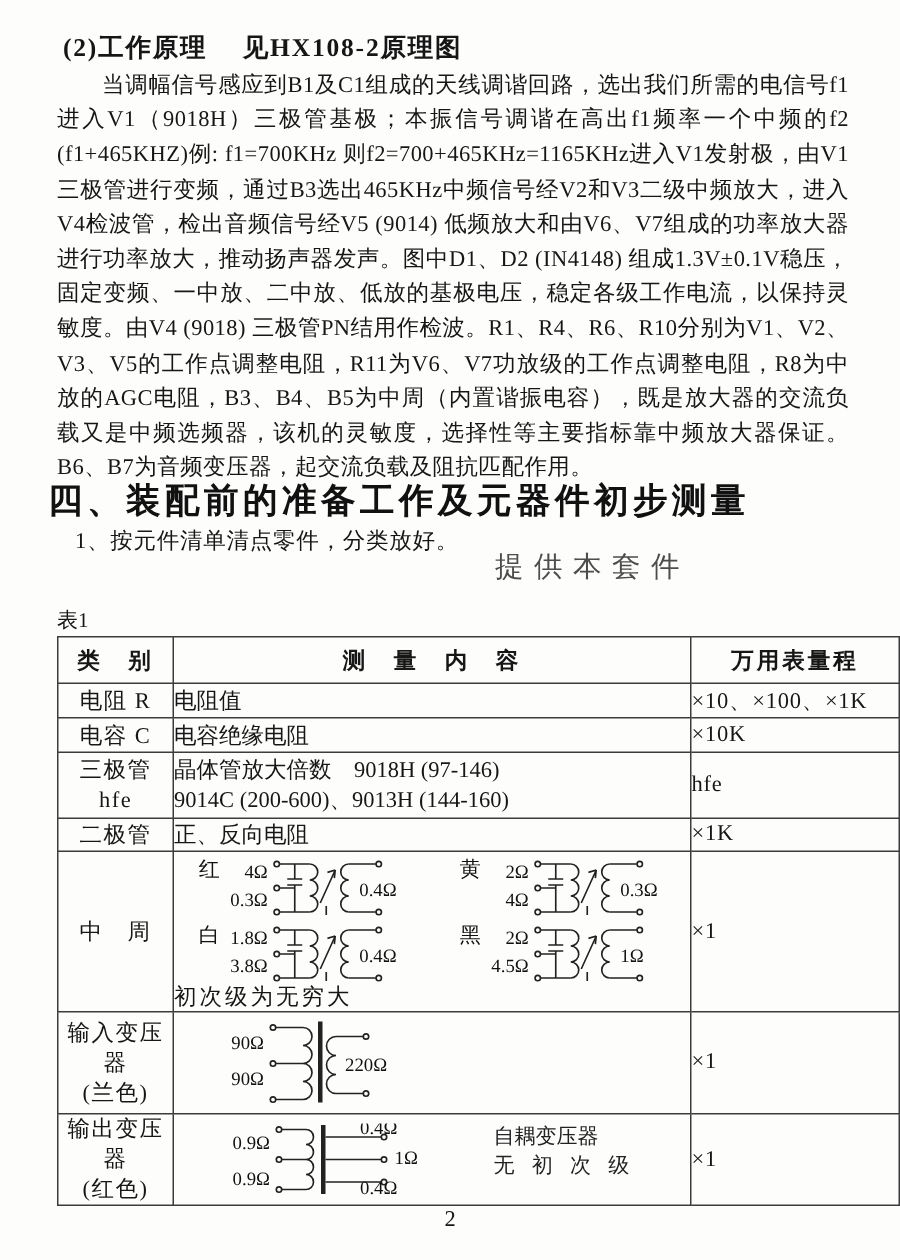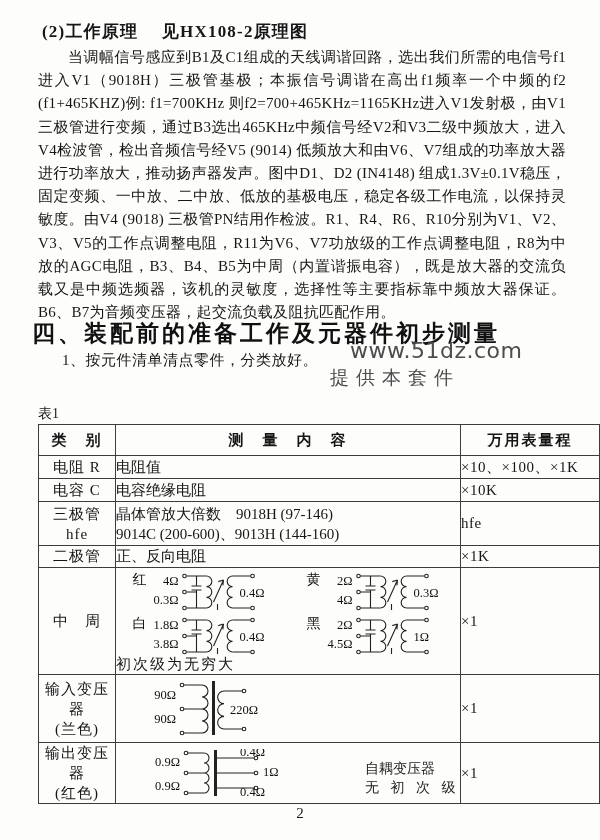--- a/index.html
+++ b/index.html
@@ -13,21 +13,21 @@
   }
   .para{
     position:absolute;left:38px;top:46px;width:528px;max-height:282px;overflow:hidden;
     font-size:15px;line-height:23.2px;text-align:justify;text-indent:2em;letter-spacing:0.3px;
   }
   .heading{
     position:absolute;left:32px;top:318px;width:560px;
     font-family:"DejaVu Sans","Liberation Sans",sans-serif;
     font-size:23px;font-weight:700;letter-spacing:3px;color:#111;
   }
-  .item{position:absolute;left:62px;font-size:15px;letter-spacing:0.5px;text-align:right;}
+  .item{position:absolute;left:50px;font-size:15px;letter-spacing:0.5px;text-align:right;}
   .item1{top:351px;}
   .item2{top:378px;}
   .wm{position:absolute;color:#4d4d4d;font-family:"DejaVu Sans","Liberation Sans",sans-serif;}
   .wm1{left:350px;top:338px;font-size:22px;letter-spacing:0.5px;}
   .wm2{left:330px;top:365px;font-size:19px;letter-spacing:7px;}
   .tbl-label{position:absolute;left:38px;top:405px;font-size:14px;}
   table.tbl{
     position:absolute;left:38px;top:424px;border-collapse:collapse;table-layout:fixed;
     font-size:15px;color:#161616;
   }
@@ -40,23 +40,23 @@
   td.c3{padding-left:9px;letter-spacing:0.5px;}
   tr.hdr td{text-align:center;letter-spacing:2px;padding-left:0;font-weight:600;}
   .two-line div{line-height:20px;}
   td.c1.two-line{text-align:center;}
   .zz-cell{padding:0 !important;}
   .zz-grid{display:grid;grid-template-columns:158px 158px;column-gap:16px;padding:2px 0 0 12px;}
   .zz-note{text-align:left;font-size:15px;letter-spacing:2px;margin-top:-3px;}
   svg text{font-family:"Liberation Serif","DejaVu Serif",serif;font-size:12.5px;fill:#111;}
   svg text.zz-label{font-size:14px;}
   .xf-cell{padding:0 !important;}
-  .xf-wrap{display:flex;align-items:flex-end;padding-left:14px;}
+  .xf-wrap{display:flex;align-items:flex-start;padding-left:14px;}
   .out-note{margin-left:14px;font-size:14px;color:#222;}
-  .out-note div{line-height:19px;margin-left:36px;}
+  .out-note div{line-height:19px;}
   .out-note .n2{letter-spacing:4px;}
   .pageno{position:absolute;left:0;top:805px;width:600px;text-align:center;font-size:15px;}
 </style>
 </head>
 <body>
 
 <svg width="0" height="0" style="position:absolute" aria-hidden="true">
   <defs>
     <g id="ifx-sym" stroke="#222" stroke-width="1.1" fill="none">
       <circle cx="4" cy="6" r="1.8"></circle>
@@ -78,21 +78,20 @@
 <div class="page">
 
   <div class="subtitle">(2)工作原理　 见HX108-2原理图</div>
 
   <div class="para">当调幅信号感应到B1及C1组成的天线调谐回路，选出我们所需的电信号f1进入V1（9018H）三极管基极；本振信号调谐在高出f1频率一个中频的f2 (f1+465KHZ)例: f1=700KHz 则f2=700+465KHz=1165KHz进入V1发射极，由V1三极管进行变频，通过B3选出465KHz中频信号经V2和V3二级中频放大，进入V4检波管，检出音频信号经V5 (9014) 低频放大和由V6、V7组成的功率放大器进行功率放大，推动扬声器发声。图中D1、D2 (IN4148) 组成1.3V±0.1V稳压，固定变频、一中放、二中放、低放的基极电压，稳定各级工作电流，以保持灵敏度。由V4 (9018) 三极管PN结用作检波。R1、R4、R6、R10分别为V1、V2、V3、V5的工作点调整电阻，R11为V6、V7功放级的工作点调整电阻，R8为中放的AGC电阻，B3、B4、B5为中周（内置谐振电容），既是放大器的交流负载又是中频选频器，该机的灵敏度，选择性等主要指标靠中频放大器保证。B6、B7为音频变压器，起交流负载及阻抗匹配作用。</div>
 
   <div class="heading">四、装配前的准备工作及元器件初步测量</div>
 
   <div class="item item1">1、按元件清单清点零件，分类放好。</div>
 
-  <div class="wm wm1">www.51dz.com</div>
   <div class="wm wm2">提供本套件</div>
 
   <div class="tbl-label">表1</div>
 
   <table class="tbl">
     <colgroup>
         <col style="width:77px">
         <col style="width:309px">
         <col style="width:139px">
       </colgroup>

